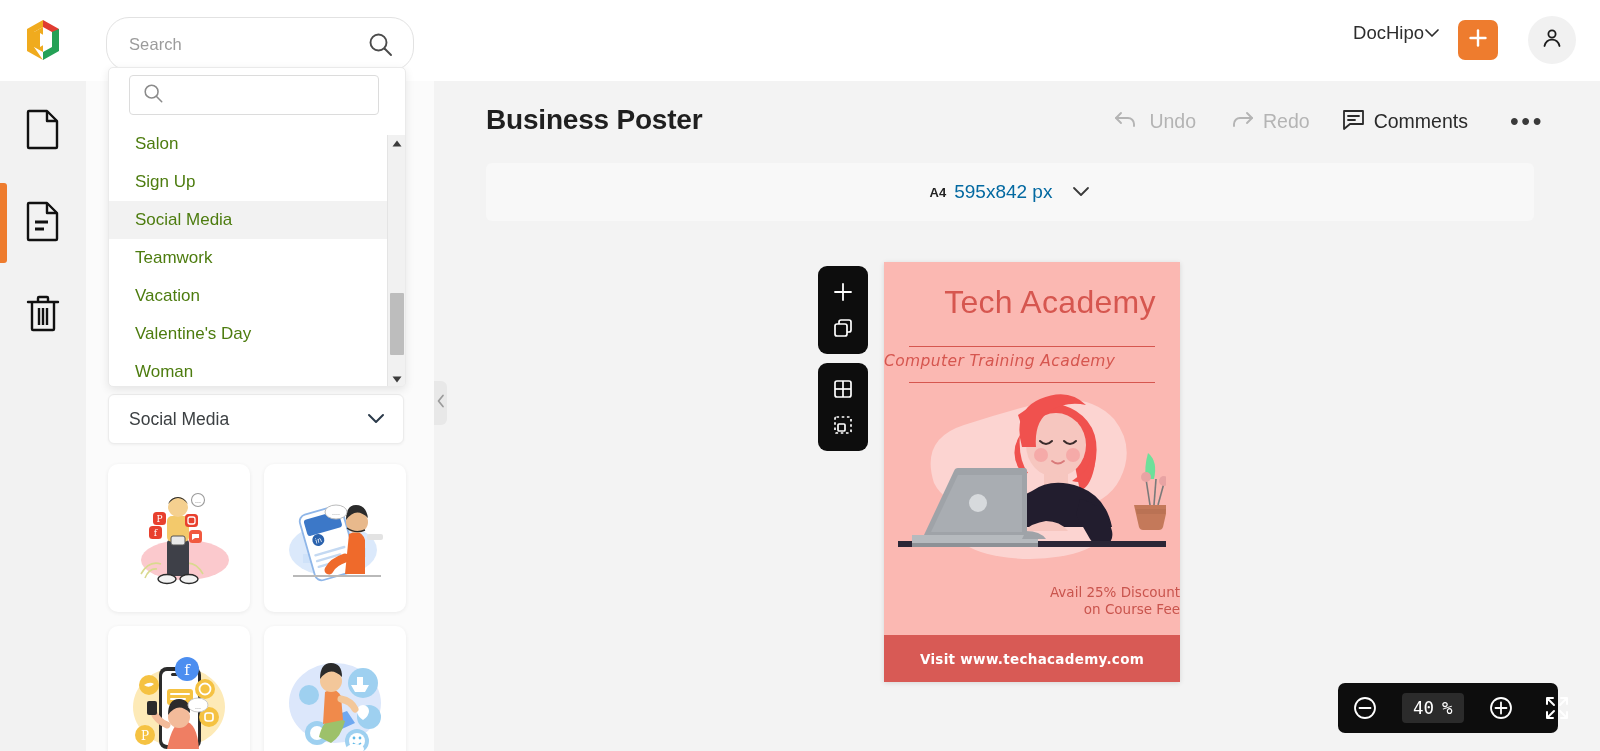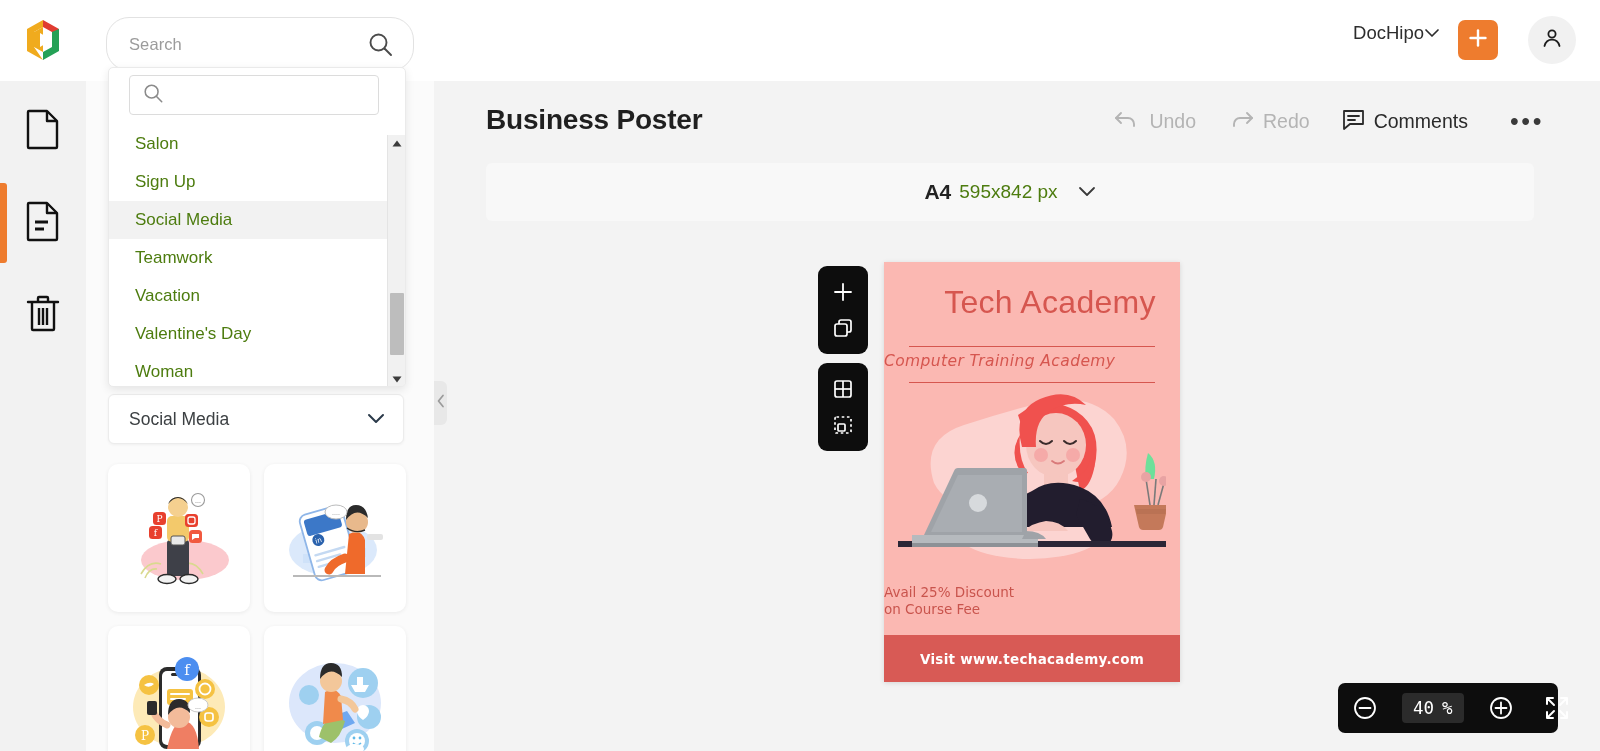--- a/index.html
+++ b/index.html
@@ -147,22 +147,22 @@
   }
   .act.disabled { color: #b4b4b4; cursor: default; }
   .act.enabled { color: #2a2a2a; }
   .dots { padding: 0 4px 0 26px; letter-spacing: 2.6px; font-size: 25px; color: #3a3a3a; cursor: pointer; }
 
   .size-bar {
     position: absolute; left: 52px; top: 82px; width: 1048px; height: 58px;
     background: #f8f8f8; border-radius: 6px;
     display: flex; align-items: center; justify-content: center; gap: 8px;
   }
-  .size-bar .sz-name { font-size: 21px; font-weight: bold; color: #232323; }
-  .size-bar .sz-dim { font-size: 19px; color: #4d7c0f; }
+  .size-bar .sz-name { font-size: 13px; font-weight: bold; color: #232323; }
+  .size-bar .sz-dim { font-size: 19px; color: #0369a1; }
 
   
   .poster {
     position: absolute; left: 450px; top: 181px; width: 296px; height: 420px;
     background: #fbb8b2; box-shadow: 0 1px 5px rgba(0,0,0,.12); overflow: hidden;
   }
   .p-title {
     position: absolute; top: 22px; left: 0; right: 0; text-align: center;
     font-size: 32px; color: #d6564f; letter-spacing: .3px; padding-left: 36px;
   }
@@ -170,21 +170,21 @@
   .p-rule.a { top: 84px; }
   .p-rule.b { top: 120px; }
   .p-sub {
     position: absolute; top: 90px; left: 0; right: 0; text-align: left;
     font-size: 15.5px; color: #d6564f; letter-spacing: .4px;
     font-family: "DejaVu Sans", sans-serif;
     font-style: italic;
   }
   .p-art { position: absolute; left: 14px; top: 125px; width: 268px; height: 190px; }
   .p-offer {
-    position: absolute; top: 322px; left: 0; right: 0; text-align: left;
+    position: absolute; top: 322px; left: 0; right: 0; text-align: right;
     font-size: 13.5px; color: #c9544d; line-height: 17px;
     font-family: "DejaVu Sans", sans-serif;
   }
   .p-foot {
     position: absolute; left: 0; right: 0; bottom: 0; height: 47px;
     background: #d85a55; display: flex; align-items: center; justify-content: center;
     color: #ffffff; font-size: 13.5px; font-weight: bold; letter-spacing: .3px;
     font-family: "DejaVu Sans", sans-serif;
   }
 

